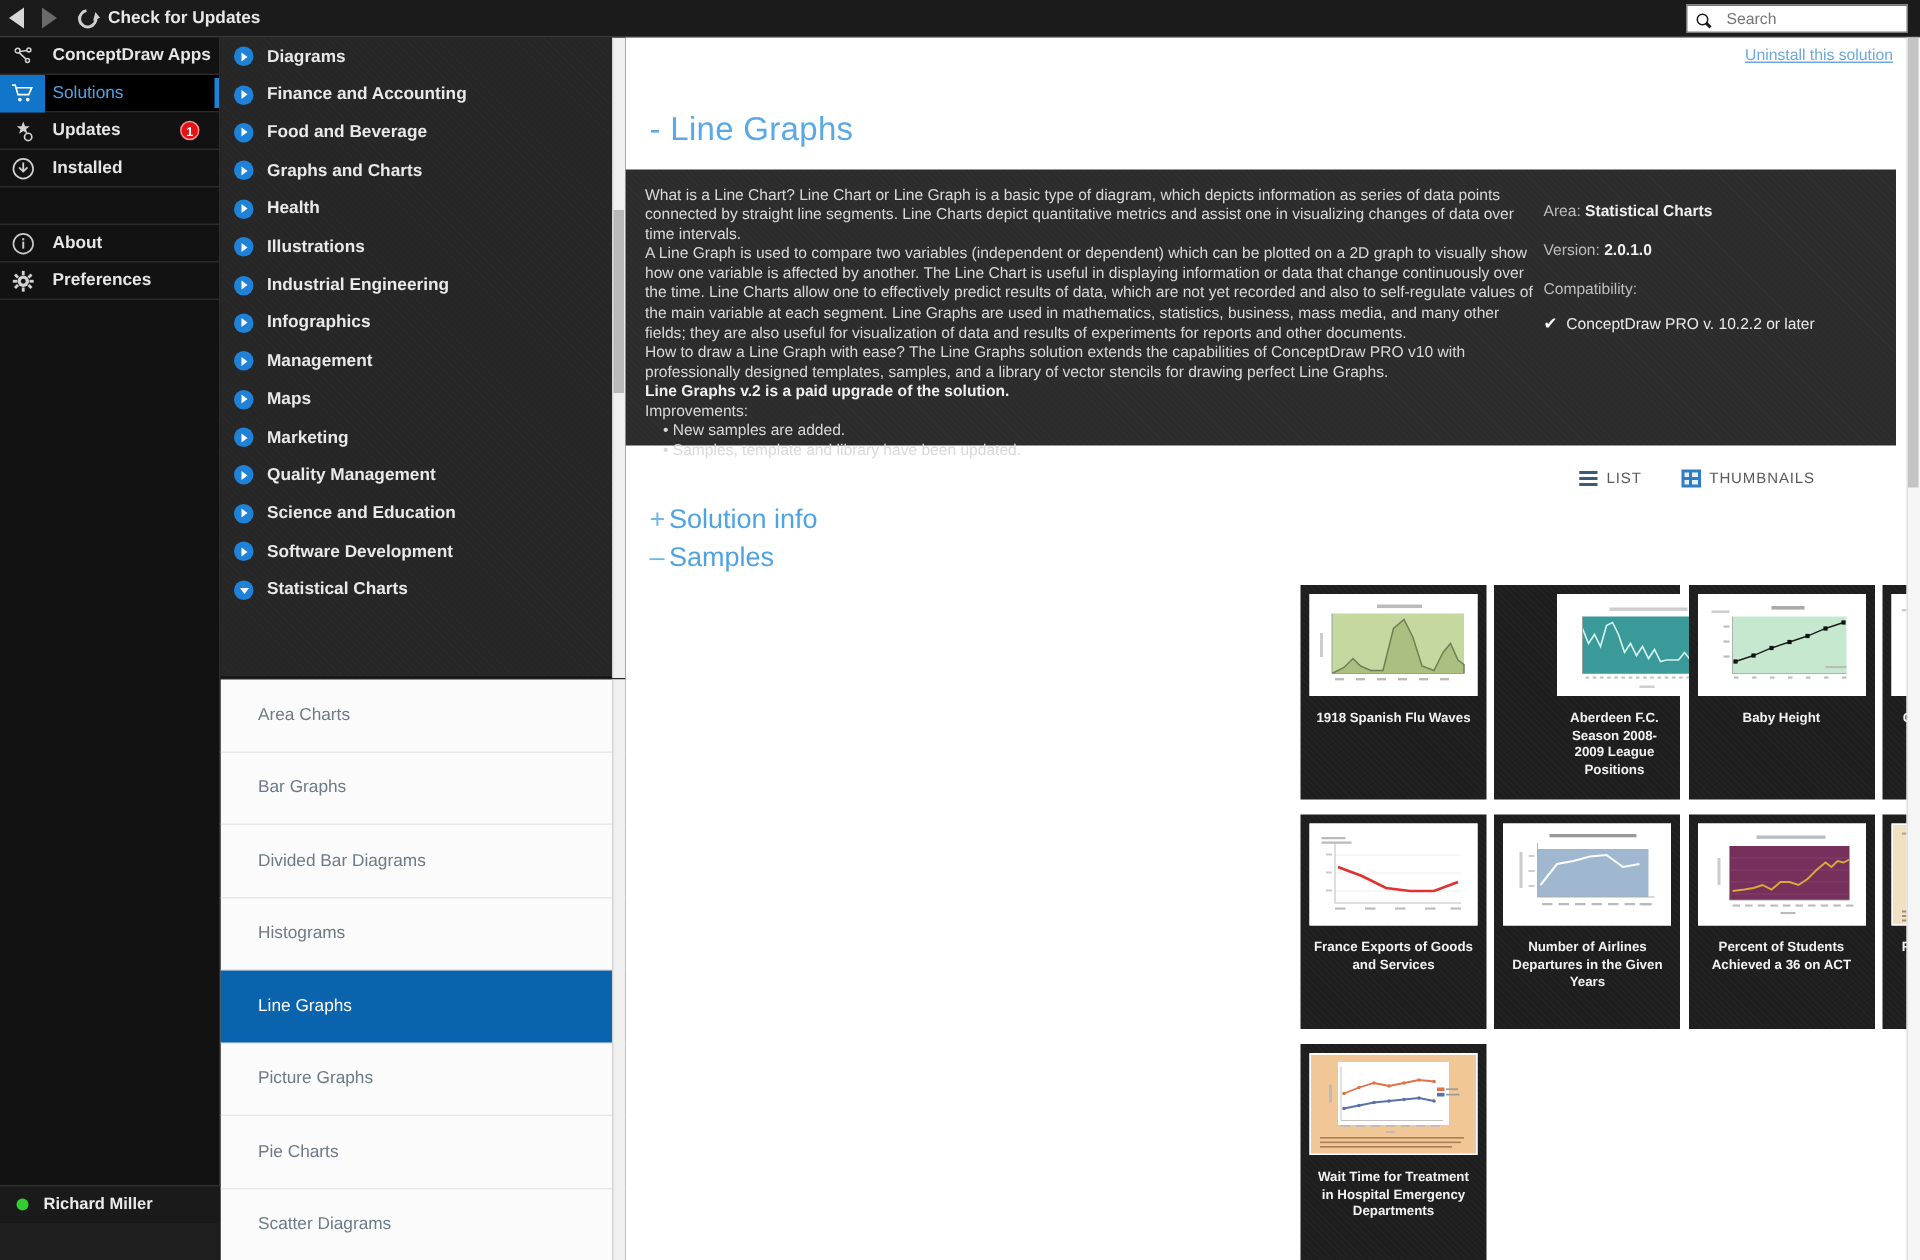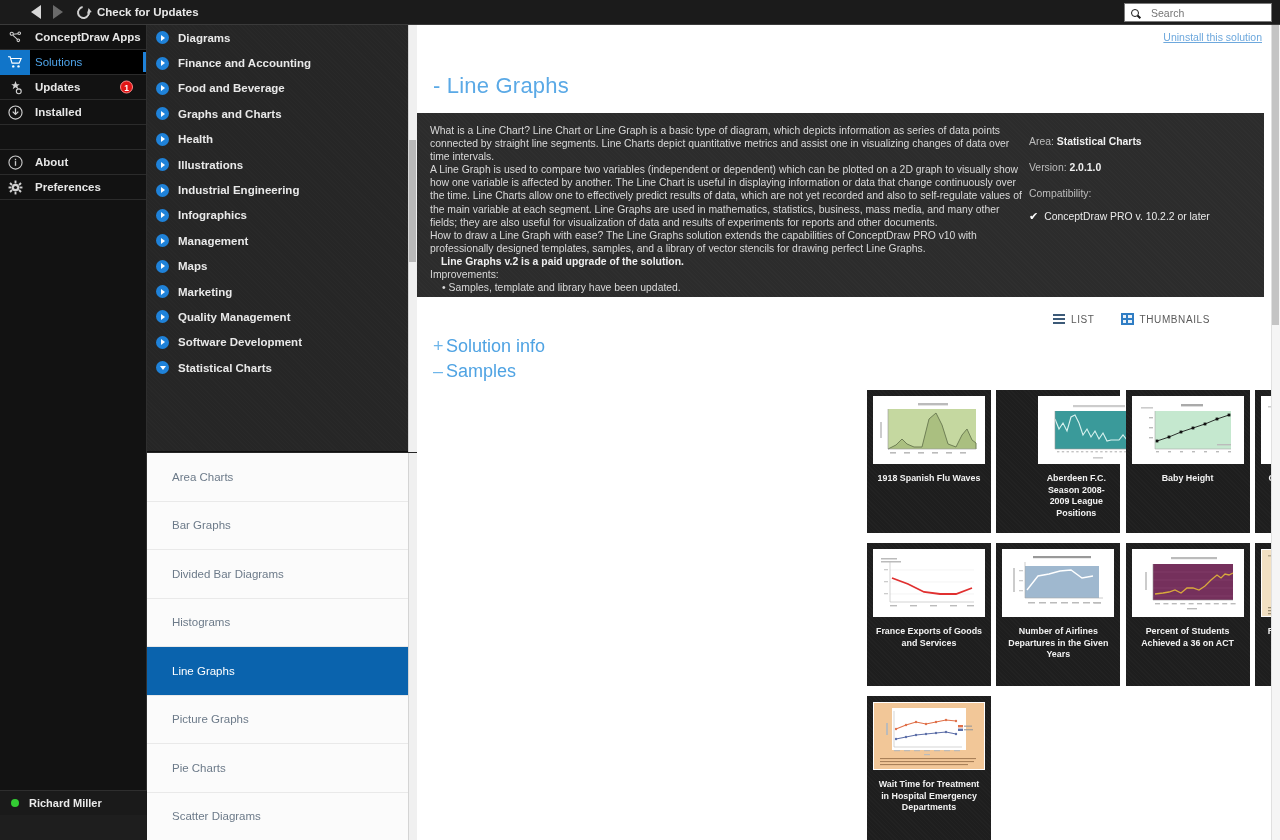--- a/index.html
+++ b/index.html
@@ -7,21 +7,21 @@
     width: 1280px; height: 840px;
     background: #1e1e1e;
     font-family: "Liberation Sans", sans-serif;
     overflow: hidden;
   }
 
   
   #topbar {
     position: absolute; left: 0; top: 0; width: 1280px; height: 25px;
     background: #1b1b1b; border-bottom: 1px solid #3a3a3a;
-    display: flex; align-items: center; padding-left: 25px;
+    display: flex; align-items: center;
   }
   .nav-arrow {
     width: 22px; height: 25px; display: flex; align-items: center; justify-content: center;
   }
   .tri-left { width:0;height:0;border-top:7px solid transparent;border-bottom:7px solid transparent;border-right:10px solid #d8d8d8; }
   .tri-right { width:0;height:0;border-top:7px solid transparent;border-bottom:7px solid transparent;border-left:10px solid #6a6a6a; }
   #refresh-wrap { margin-left: 8px; display:flex; align-items:center; gap:7px; }
   .refresh-glyph {
     width: 13px; height: 13px; border: 2px solid #cfcfcf; border-radius: 50%;
     border-top-color: transparent; transform: rotate(35deg); position: relative;
@@ -125,21 +125,21 @@
     position:absolute; left:16px; top:48px; color:#5aa9e6; font-size:22px; font-weight:normal;
     letter-spacing:.2px;
   }
   #desc-panel {
     position:absolute; left:0; top:88px; width:847px; height:184px;
     background:#2c2c2c;
     background-image: repeating-linear-gradient(45deg, rgba(255,255,255,.015) 0 1px, transparent 1px 3px);
     color:#d9d9d9; font-size:10.4px; line-height:13.1px;
   }
   #desc-text { position:absolute; left:13px; top:11px; width:592px; }
-  #desc-text .bold { font-weight:bold; color:#eee;margin-left:11px; }
+  #desc-text .bold { font-weight:bold; color:#eee; }
   #desc-text ul { list-style:none; margin-left:12px; }
   #desc-text li:before { content:"• "; }
   #meta-block { position:absolute; left:612px; top:22px; width:230px; font-size:10.4px; color:#bdbdbd; }
   #meta-block .mrow { margin-bottom:13px; }
   #meta-block .mval { color:#f0f0f0; font-weight:bold; }
   #meta-block .compat { display:flex; align-items:flex-start; gap:6px; color:#eaeaea; margin-top:-3px; }
   .checkmark { color:#fff; font-size:11px; line-height:12px; }
 
   #view-toggle { position:absolute; right:70px; top:288px; display:flex; align-items:center; gap:26px; }
   .vt-item { display:flex; align-items:center; gap:6px; font-size:10px; color:#5a5a5a; letter-spacing:.6px; }
@@ -363,20 +363,26 @@
       <div class="cat-row">
         <span class="cat-bullet">
           <span class="ar-r"></span>
         </span>
         <span class="cat-label">Quality Management</span>
       </div>
       <div class="cat-row">
         <span class="cat-bullet">
           <span class="ar-r"></span>
         </span>
+        <span class="cat-label">Science and Education</span>
+      </div>
+      <div class="cat-row">
+        <span class="cat-bullet">
+          <span class="ar-r"></span>
+        </span>
         <span class="cat-label">Software Development</span>
       </div>
       <div class="cat-row">
         <span class="cat-bullet">
           <span class="ar-d"></span>
         </span>
         <span class="cat-label">Statistical Charts</span>
       </div>
     </div>
   <div id="cat-scroll-track">
@@ -418,20 +424,21 @@
   <h1 id="page-title">- Line Graphs</h1>
 
   <div id="desc-panel">
     <div id="desc-text">
       <p>What is a Line Chart? Line Chart or Line Graph is a basic type of diagram, which depicts information as series of data points connected by straight line segments. Line Charts depict quantitative metrics and assist one in visualizing changes of data over time intervals.</p>
       <p>A Line Graph is used to compare two variables (independent or dependent) which can be plotted on a 2D graph to visually show how one variable is affected by another. The Line Chart is useful in displaying information or data that change continuously over the time. Line Charts allow one to effectively predict results of data, which are not yet recorded and also to self-regulate values of the main variable at each segment. Line Graphs are used in mathematics, statistics, business, mass media, and many other fields; they are also useful for visualization of data and results of experiments for reports and other documents.</p>
       <p>How to draw a Line Graph with ease? The Line Graphs solution extends the capabilities of ConceptDraw PRO v10 with professionally designed templates, samples, and a library of vector stencils for drawing perfect Line Graphs.</p>
       <p class="bold">Line Graphs v.2 is a paid upgrade of the solution.</p>
       <p>Improvements:</p>
       <ul>
+        <li>New samples are added.</li>
         <li>Samples, template and library have been updated.</li>
       </ul>
     </div>
     <div id="meta-block">
       <div class="mrow">
         <span>Area:</span>
         <span class="mval">Statistical Charts</span>
       </div>
       <div class="mrow">
         <span>Version:</span>

